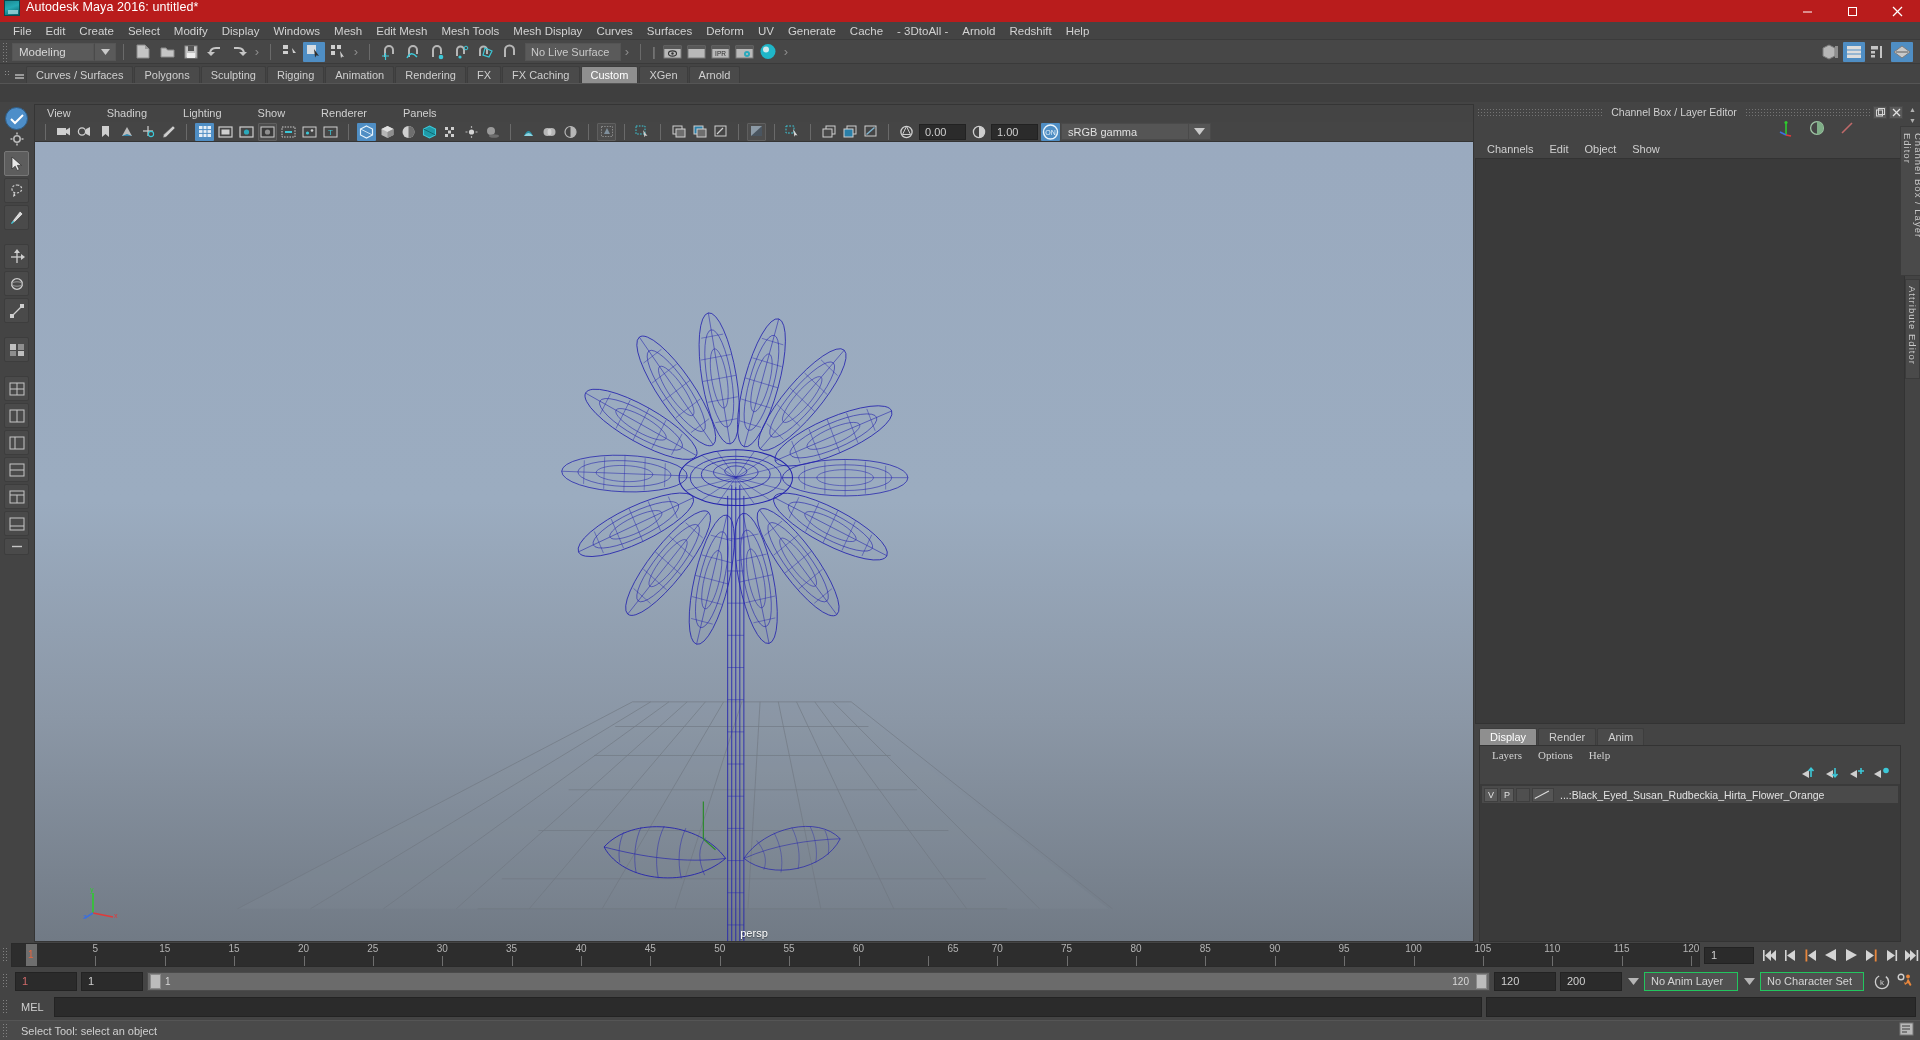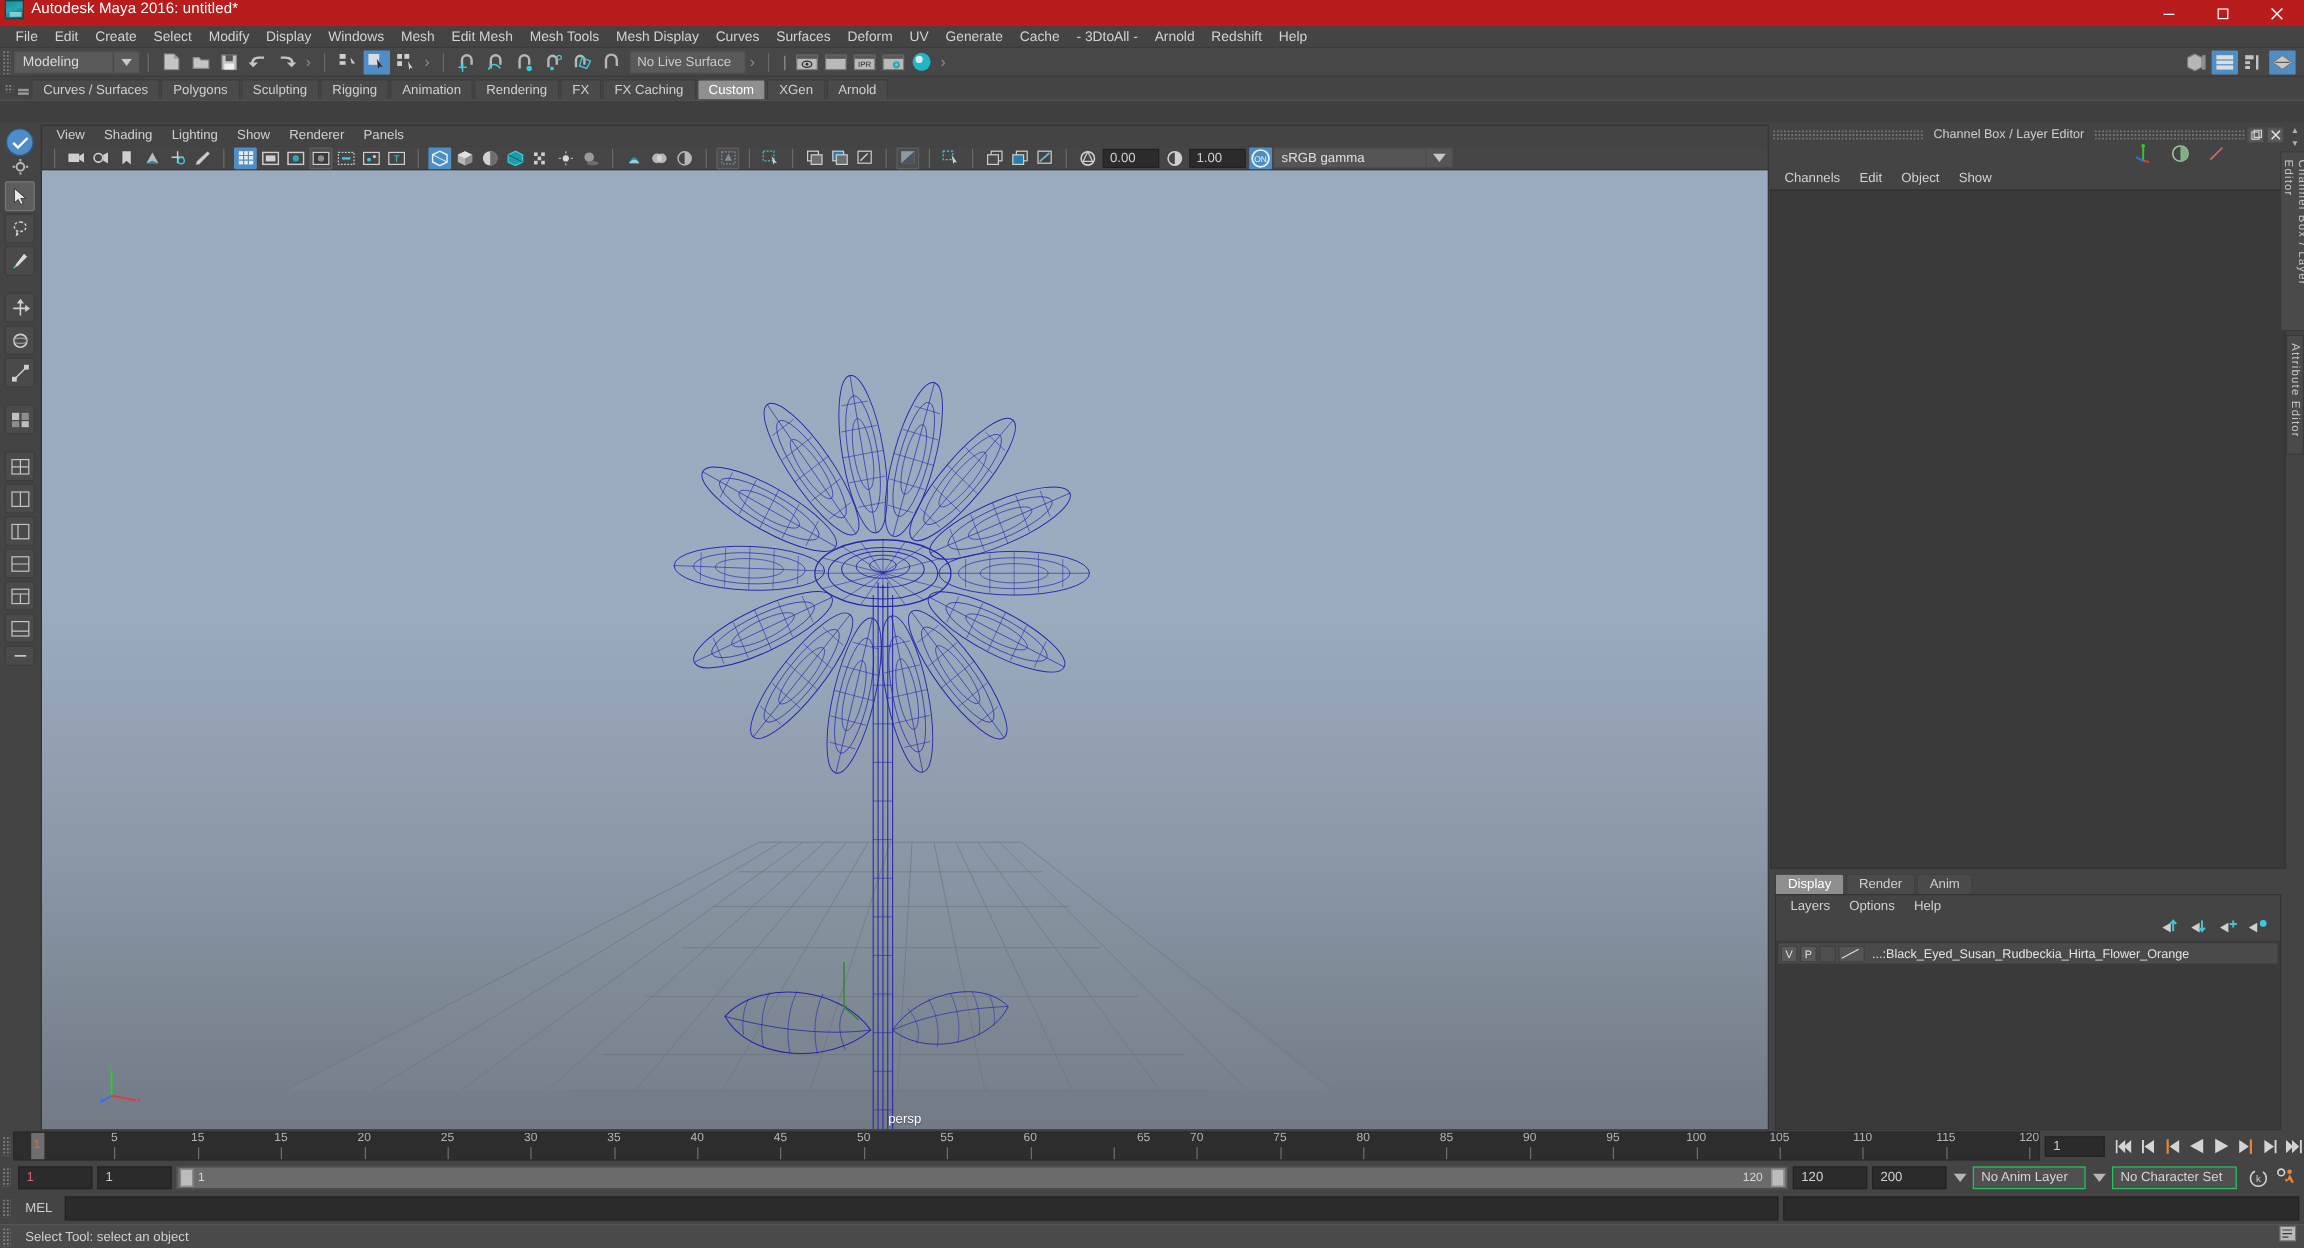--- a/index.html
+++ b/index.html
@@ -114,21 +114,21 @@
     background:#4a4a4a; border:1px solid #3d3d3d; border-radius:2px;
   }
   .tbtn.sel { background:#5d5d5d; border-color:#777; }
   .tb-gap { height:12px; }
   .tb-small { width:25px; height:17px; margin:1px 0; display:flex; align-items:center; justify-content:center;
     background:#4a4a4a; border:1px solid #3d3d3d; border-radius:2px;}
 
   
   .vpcol { flex:1 1 auto; display:flex; flex-direction:column; min-width:0; padding:2px 1px 0 1px;}
   .vp-panel { flex:1 1 auto; display:flex; flex-direction:column; border:1px solid #353535; background:#3d3d3d; min-height:0;}
-  .vp-menubar { height:17px; background:#444444; display:flex; align-items:center; padding-left:4px; flex:0 0 17px;}
+  .vp-menubar { height:17px; background:#444444; display:flex; align-items:center; padding-left:4px; flex:0 0 17px;gap:20px;}
   .vp-menu { font-size:11px; color:#d0d0d0; padding:0 8px; line-height:17px;}
   .vp-toolbar { height:20px; background:#454545; display:flex; align-items:center; flex:0 0 20px; padding-left:3px; border-bottom:1px solid #343434;}
   .vbtn { width:19px; height:18px; margin:0 1px; display:flex; align-items:center; justify-content:center; border-radius:1px;}
   .vbtn.on { background:#4f8ec4; }
   .vbtn.framed { border:1px solid #5f5f5f; background:#4d4d4d; }
   .vnum {
     width:47px; height:16px; background:#2b2b2b; border:1px solid #222; color:#cfcfcf;
     font-size:11px; display:flex; align-items:center; padding-left:5px; margin:0 2px;
   }
   .gamma-field {
@@ -165,21 +165,21 @@
   .channelbody { flex:1 1 auto; background:#3a3a3a; border:1px solid #333; min-height:0; }
 
   
   .layered { flex:0 0 215px; display:flex; flex-direction:column; margin-top:3px;}
   .le-tabs { height:18px; display:flex; align-items:flex-end; padding-left:4px; flex:0 0 18px;}
   .le-tab { height:17px; padding:0 10px; font-size:11px; line-height:17px; color:#cfcfcf;
     background:#4a4a4a; border:1px solid #3d3d3d; border-bottom:none; margin-right:1px; border-radius:2px 2px 0 0;}
   .le-tab.active { background:#8f8f8f; color:#fff; }
   .le-body { flex:1 1 auto; border:1px solid #333; background:#444444; display:flex; flex-direction:column; margin:0 4px 0 4px;}
   .le-menubar { height:18px; display:flex; align-items:center; padding-left:4px; flex:0 0 18px;}
-  .le-menu { font-size:11px; color:#d0d0d0; padding:0 8px; line-height:18px;}
+  .le-menu { font-size:11px; color:#d0d0d0; padding:0 8px; line-height:18px;font-family:Liberation Serif, serif;}
   .le-icons { height:20px; display:flex; align-items:center; justify-content:flex-end; padding-right:10px; gap:8px; flex:0 0 20px;}
   .le-list { flex:1 1 auto; background:#3a3a3a; padding:2px; min-height:0;}
   .le-row { height:17px; background:#4a4a4a; display:flex; align-items:center; padding:0 2px; gap:2px;}
   .le-cell { width:14px; height:14px; background:#5a5a5a; border:1px solid #3f3f3f; font-size:9px;
     display:flex; align-items:center; justify-content:center; color:#e0e0e0;}
   .le-cell.blank { background:#4f4f4f; }
   .le-swatch { width:22px; height:14px; border:1px solid #3f3f3f; background:#555; position:relative; overflow:hidden;}
   .le-swatch:after{content:""; position:absolute; left:2px; bottom:2px; width:16px; height:1px; background:#ddd; transform:rotate(-28deg); transform-origin:left bottom;}
   .le-name { font-size:10.5px; color:#e2e2e2; margin-left:4px; white-space:nowrap; overflow:hidden;}
 

